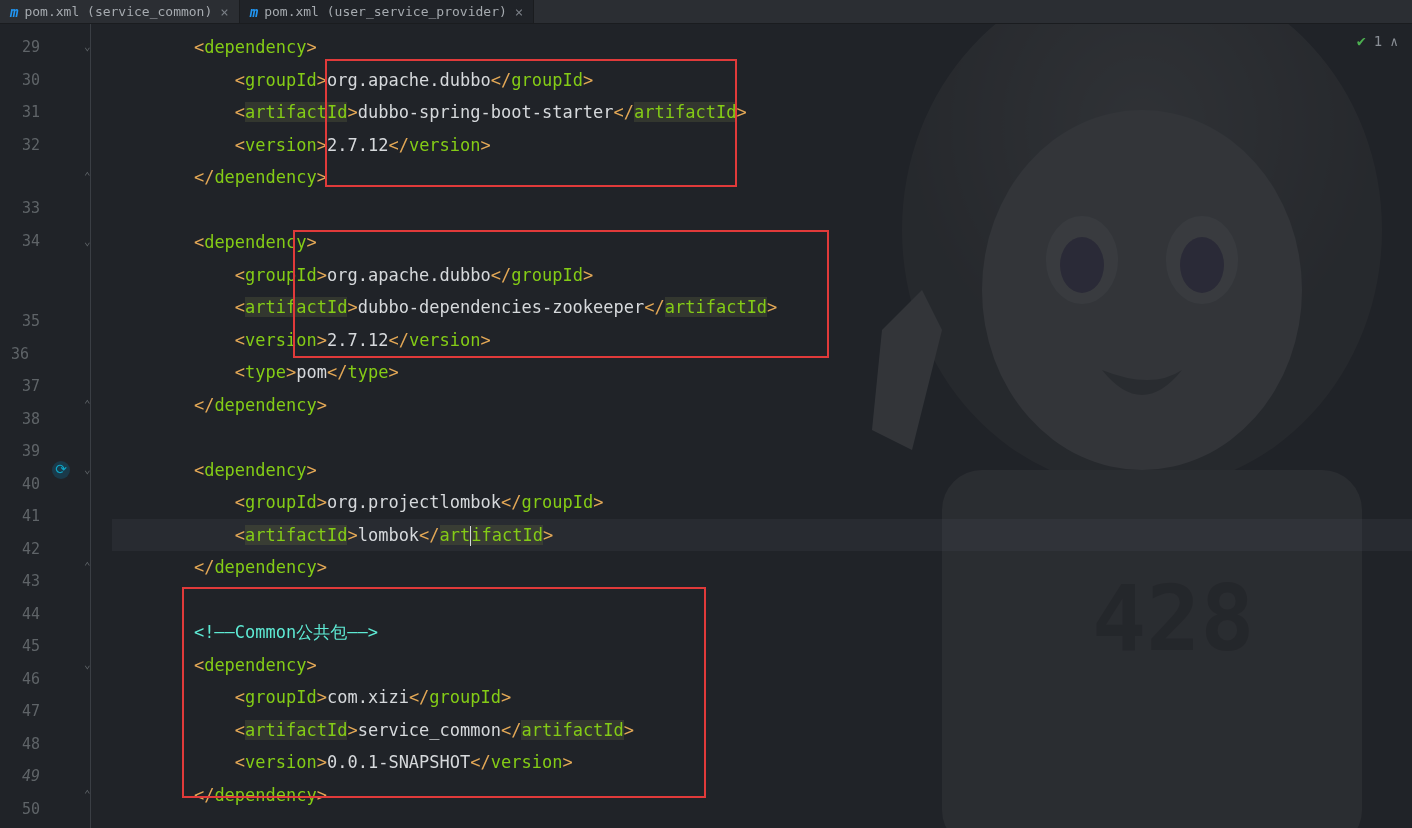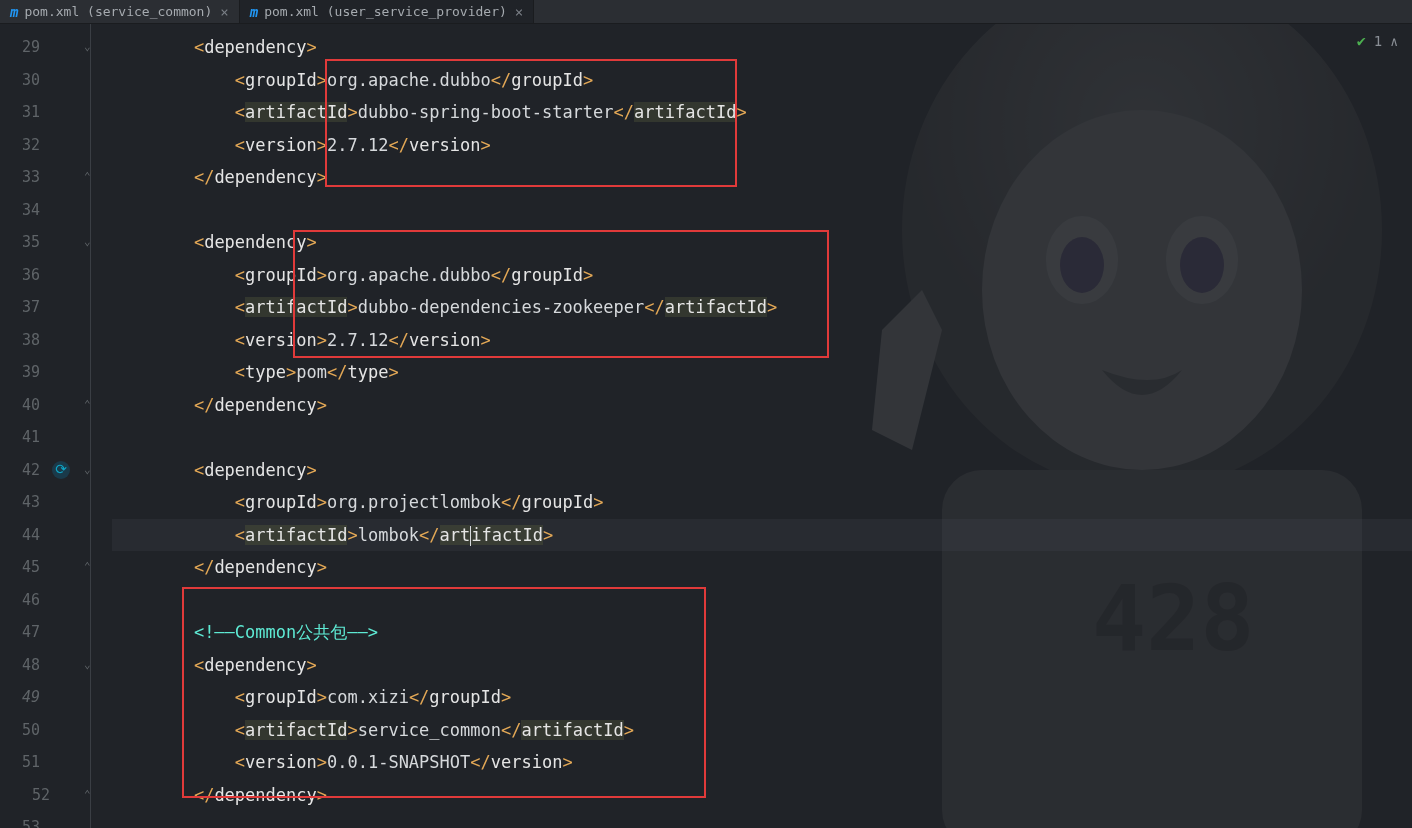--- a/index.html
+++ b/index.html
@@ -13,21 +13,21 @@
 .editor{position:relative;display:flex;height:804px;z-index:1}
 .gutter{width:50px;text-align:right;padding-right:10px;color:#5f6468;font-size:15px;line-height:32.5px;padding-top:7px;user-select:none}
 .fold-col{width:62px;position:relative;padding-top:7px}
 .fold-line{position:absolute;left:40px;top:0;width:1px;height:100%;background:#3a3e44}
 .fold-mark{position:absolute;left:34px;width:12px;height:12px;color:#5f6468;font-size:11px;line-height:12px}
 .annot{position:absolute;left:2px;color:#0ea5c6;font-size:14px;background:#1a3a4a;border-radius:50%;width:18px;height:18px;text-align:center;line-height:16px}
 .code{flex:1;font-size:17px;line-height:32.5px;padding-top:7px;white-space:pre;position:relative}
 .code-line{height:32.5px;padding-left:0}
 .current-line{background:rgba(80,85,95,0.18)}
 .t-bracket{color:#e3a856}
-.t-tag{color:#e5e5e5}
+.t-tag{color:#84cc16}
 .t-text{color:#d6d9dc}
 .t-comment{color:#5eead4}
 .t-hl{background:rgba(90,95,60,0.35)}
 .hl-box{position:absolute;border:2px solid #e03a3a;z-index:5;pointer-events:none}
 .top-right{position:absolute;top:32px;right:14px;display:flex;align-items:center;gap:8px;z-index:3}
 .check{color:#4caf50;font-size:15px}
 .check-num{color:#8a8f96;font-size:14px}
 .chevron-up{color:#8a8f96;font-size:13px}
 .cursor{display:inline-block;width:1px;height:20px;background:#d6d9dc;vertical-align:middle;margin:0 0px}
 </style>
@@ -71,24 +71,24 @@
   <span class="check-num">1</span>
   <span class="chevron-up">∧</span>
 </div>
 
 <div class="editor">
   <div class="gutter" id="gutter">
       <div style="height: 32.5px;">29</div>
       <div style="height: 32.5px;">30</div>
       <div style="height: 32.5px;">31</div>
       <div style="height: 32.5px;">32</div>
-      <div style="height: 32.5px;">33</div>
+      <div style="height: 32.5px; margin-top: 31px;">33</div>
       <div style="height: 32.5px;">34</div>
-      <div style="height: 32.5px;">35</div>
-      <div style="height: 32.5px;">36</div>
+      <div style="height: 32.5px; margin-top: 48px;">35</div>
+      <div style="height: 32.5px; text-align: center;">36</div>
       <div style="height: 32.5px; margin-left: 7px;">37</div>
       <div style="height: 32.5px;">38</div>
       <div style="height: 32.5px;">39</div>
       <div style="height: 32.5px;">40</div>
       <div style="height: 32.5px;">41</div>
       <div style="height: 32.5px;">42</div>
       <div style="height: 32.5px;">43</div>
       <div style="height: 32.5px;">44</div>
       <div style="height: 32.5px; padding-left: 16px;">45</div>
       <div style="height: 32.5px;">46</div>

